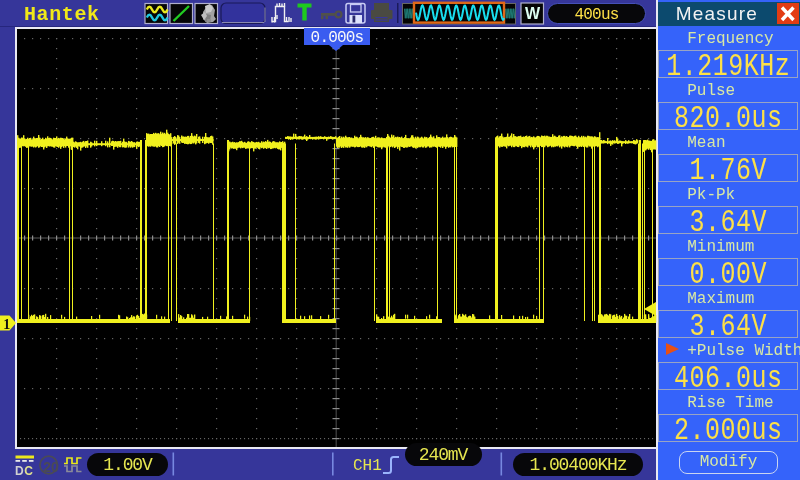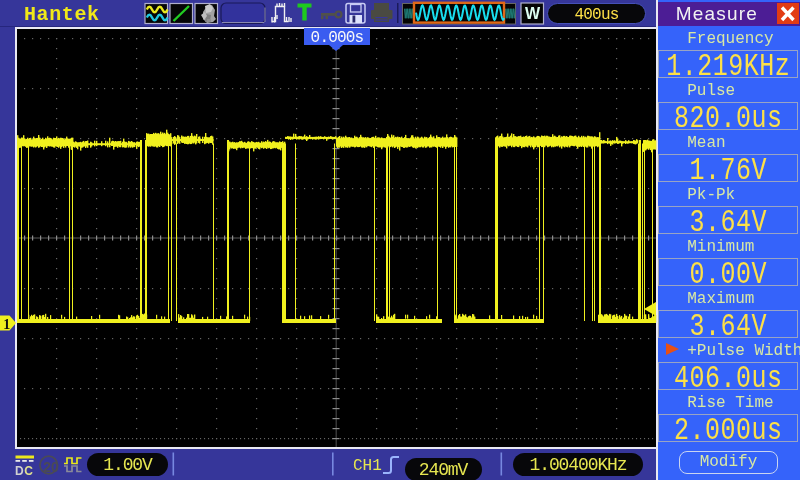--- a/index.html
+++ b/index.html
@@ -2,21 +2,21 @@
 <html><head><meta charset="utf-8">
 <style>
   * { margin:0; padding:0; box-sizing:border-box; }
   html,body { width:800px; height:480px; overflow:hidden; }
   body { background:#36369a; font-family:"Liberation Sans", sans-serif; position:relative; }
   .abs { position:absolute; }
   #scope { position:absolute; left:15px; top:27px; width:643px; height:422px;
            background:#000; border:2px solid #e9e9f2; }
   #gutterline { position:absolute; left:655.5px; top:0; width:2.2px; height:480px; background:#e9e9f2; }
   #panel { position:absolute; left:657.7px; top:0; width:142.3px; height:480px; background:#3563fa; }
-  #phead { position:absolute; left:0; top:1.5px; width:142.3px; height:24px; background:#4c1d95;
+  #phead { position:absolute; left:0; top:1.5px; width:142.3px; height:24px; background:#0c4a6e;
             color:#f2f2f2; font-size:19px; letter-spacing:1.2px; text-align:center; line-height:23px;
             padding-right:24px; }
   #pX { position:absolute; left:119.5px; top:2.5px; width:21.5px; height:21.5px; background:#e23c14; }
   #pX svg { position:absolute; left:0; top:0; }
   .mlbl { position:absolute; left:21.5px; width:119px; font-family:"Liberation Mono", monospace;
            font-size:16px; color:#d8e8a4; white-space:pre;margin-left:8px; }
   .mbox { position:absolute; left:0.5px; width:140.3px; height:28px; border:1px solid #98a4c4;
            color:#fde047; font-family:"Liberation Mono", monospace; font-size:25px; letter-spacing:0.5px;
            text-align:center; line-height:33px; }
   .mbox span { display:inline-block; transform:scaleY(1.24); transform-origin:50% 60%; }
@@ -2285,21 +2285,21 @@
   </svg>
   <div id="logo">Hantek</div>
   <div id="tbW">W</div>
   <div class="pill" style="left:547px;top:2.5px;width:99px;height:21px;border-radius:10.5px;border:1px solid #4550b8;color:#fde047;font-size:16px;line-height:22px;letter-spacing:-0.8px;">400us</div>
   <div id="tab0">0.000s</div>
 
   <div class="abs" style="left:15px;top:463.5px;font-size:12px;font-weight:bold;letter-spacing:0.5px;color:#d0d0d0;">D<span style="color:#e0e090">C</span></div>
   <div class="abs" style="left:43.2px;top:459px;font-size:14px;font-weight:bold;color:#4a4a56;">20</div>
   <div class="pill" style="left:87px;top:452.5px;width:81px;height:23px;border-radius:11.5px;line-height:24.5px;">1.00V</div>
   <div class="abs" style="left:353px;top:457px;font-family:'Liberation Mono', monospace;font-size:16px;color:#e6e650;">CH1</div>
-  <div class="pill" style="left:404.5px;top:458px;width:77px;height:23px;border-radius:11.5px;line-height:24.5px;">240mV</div>
+  <div class="pill" style="left:404.5px;top:443px;width:77px;height:23px;border-radius:11.5px;line-height:24.5px;">240mV</div>
   <div class="pill" style="left:513px;top:452.5px;width:130px;height:23px;border-radius:11.5px;line-height:24.5px;">1.00400KHz</div>
 
   <div id="panel">
     <div id="phead">Measure</div>
     <div id="pX">
       <svg width="21.5" height="21.5">
         <path d="M5,4.5 L16.5,17 M16.5,4.5 L5,17" stroke="#fff" stroke-width="3.4"></path>
       </svg>
     </div>
     <div class="mlbl" style="top:29.5px">Frequency</div>

